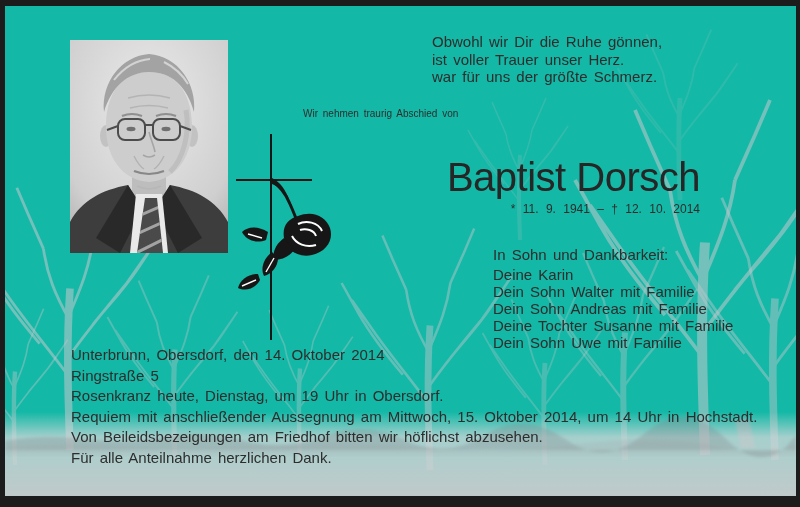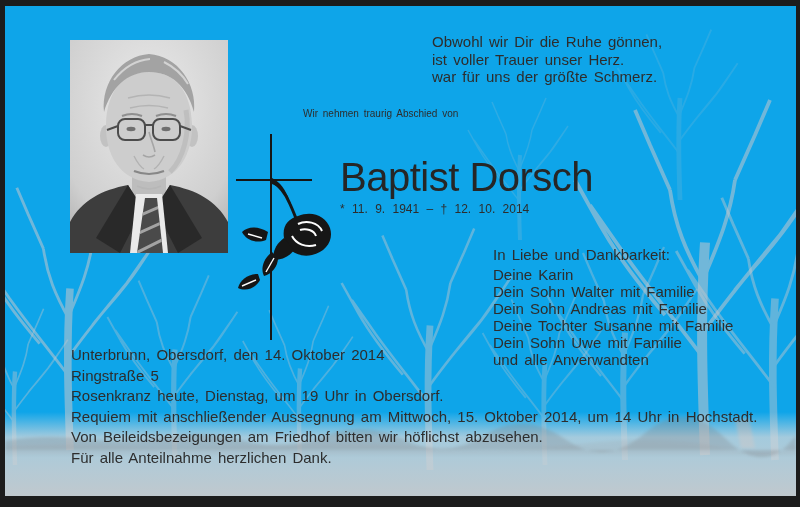--- a/index.html
+++ b/index.html
@@ -1,19 +1,19 @@
 <!DOCTYPE html>
 <html><head>
 <meta charset="utf-8">
 <style>
   html,body{margin:0;padding:0;background:#888;}
   .card{
     position:relative;
     width:800px;height:507px;
-    background:#0ea5e9;
+    background:#14b8a6;
     overflow:hidden;
     font-family:"Liberation Sans","DejaVu Sans",sans-serif;
     color:#2d2d2d;
     margin:0 auto;
   }
   
   .frame{position:absolute;background:#1c1c1c;z-index:30;}
   .frame.top{left:0;top:0;width:800px;height:6px;}
   .frame.bottom{left:0;top:496px;width:800px;height:11px;}
   .frame.left{left:0;top:0;width:5px;height:507px;}
@@ -21,21 +21,21 @@
 
   .bg{position:absolute;left:0;top:0;width:800px;height:507px;z-index:1;}
 
   .content{position:absolute;left:0;top:0;width:800px;height:507px;z-index:10;}
 
   .photo{position:absolute;left:70px;top:40px;width:158px;height:213px;}
   .crossrose{position:absolute;left:228px;top:128px;width:112px;height:218px;}
 
   .poem{position:absolute;left:432px;top:33px;font-size:15px;line-height:17.5px;word-spacing:2px;white-space:nowrap;}
   .intro{position:absolute;left:303px;top:108px;font-size:10px;word-spacing:2px;white-space:nowrap;text-align:right;}
-  .namebox{position:absolute;left:340px;top:156px;width:360px;text-align:left;}
+  .namebox{position:absolute;left:340px;top:156px;width:360px;text-align:right;}
   .name{font-size:40px;font-weight:400;letter-spacing:-.5px;color:#262626;line-height:42px;white-space:nowrap;}
   .dates{font-size:12px;margin-top:4px;word-spacing:4px;color:#2d2d2d;white-space:nowrap;}
   .family{position:absolute;left:493px;top:246px;font-size:15px;line-height:17px;word-spacing:2px;white-space:nowrap;}
   .family .heading{margin-bottom:3px;}
   .notice{position:absolute;left:71px;top:345px;font-size:15px;line-height:20.5px;word-spacing:2px;white-space:nowrap;}
 </style>
 </head>
 <body>
 
 <div class="card">
@@ -169,27 +169,26 @@
     </div>
 
     <div class="intro">Wir nehmen traurig Abschied von</div>
 
     <div class="namebox">
       <div class="name">Baptist Dorsch</div>
       <div class="dates">* 11. 9. 1941  –  † 12. 10. 2014</div>
     </div>
 
     <div class="family">
-      <div class="heading">In Liebe und Dankbarkeit:</div>
+      <div class="heading">In Sohn und Dankbarkeit:</div>
       <div>Deine Karin</div>
       <div>Dein Sohn Walter mit Familie</div>
       <div>Dein Sohn Andreas mit Familie</div>
       <div>Deine Tochter Susanne mit Familie</div>
       <div>Dein Sohn Uwe mit Familie</div>
-      <div>und alle Anverwandten</div>
     </div>
 
     <div class="notice">
       <div>Unterbrunn, Obersdorf, den 14. Oktober 2014</div>
       <div>Ringstraße 5</div>
       <div>Rosenkranz heute, Dienstag, um 19 Uhr in Obersdorf.</div>
       <div>Requiem mit anschließender Aussegnung am Mittwoch, 15. Oktober 2014, um 14 Uhr in Hochstadt.</div>
       <div>Von Beileidsbezeigungen am Friedhof bitten wir höflichst abzusehen.</div>
       <div>Für alle Anteilnahme herzlichen Dank.</div>
     </div>

